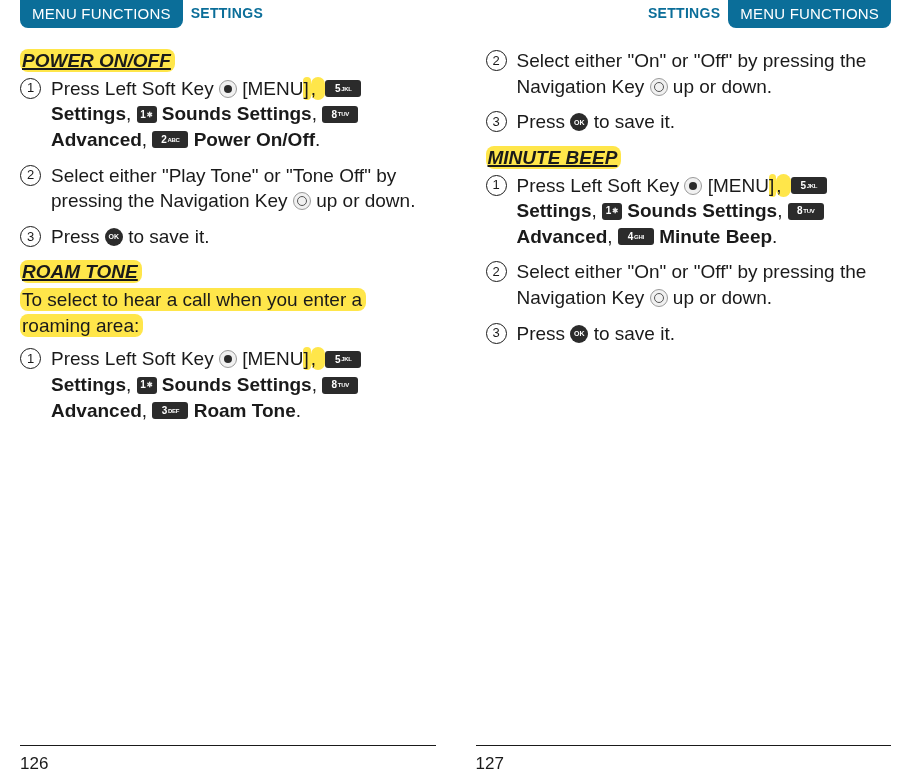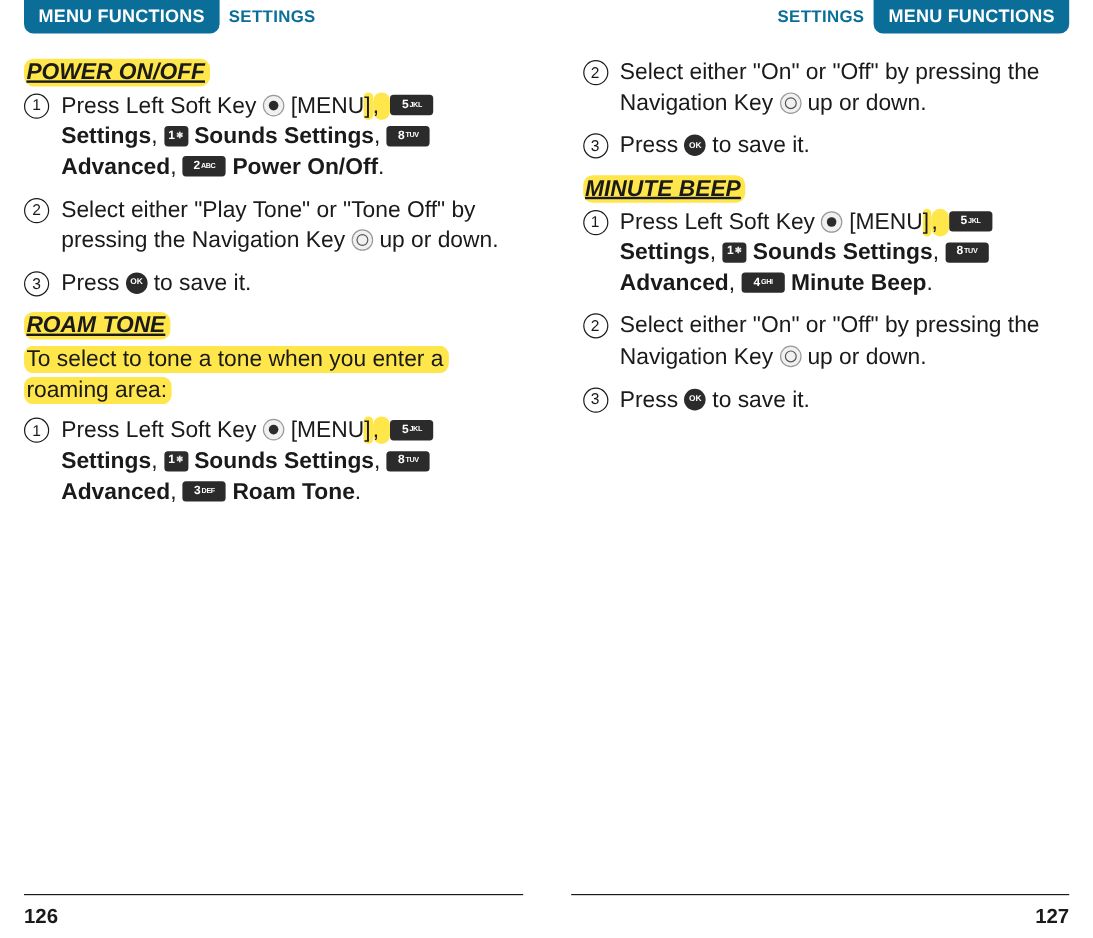--- a/index.html
+++ b/index.html
@@ -28,21 +28,21 @@
     .header-row {
       display: flex;
       align-items: flex-start;
       gap: 8px;
       margin-bottom: 18px;
       height: 30px;
     }
     .header-row.right { justify-content: flex-end; }
     .tab {
       color: #fff;
-      font-weight: 700;
+      font-weight: 400;
       font-size: 15px;
       padding: 5px 12px 6px;
       border-radius: 0 0 8px 8px;
       letter-spacing: 0.2px;
       margin-top: 0;
     }
     .tab.left-tab { background: #0b6e99; }
     .tab.right-tab { background: #0b6e99; }
     .crumb {
       color: #0b6e99;
@@ -186,24 +186,23 @@
     .section-block { margin-bottom: 10px; }
     .footer-wrap {
       position: absolute;
       bottom: 8px;
       left: 20px;
       right: 20px;
       border-top: 1.5px solid #1a1a1a;
       padding-top: 8px;
       display: flex;
       font-size: 17px;
-      font-weight: bold;
     }
     .page-left .footer-wrap { justify-content: flex-start; }
-    .page-right .footer-wrap { justify-content: flex-end; margin-top: 28px; }
+    .page-right .footer-wrap { justify-content: flex-start; margin-top: 28px; }
   </style>
 </head>
 <body>
 
 <div class="page-container">
 
   <div class="page page-left">
     <div class="header-row">
       <div class="tab left-tab">MENU FUNCTIONS</div>
       <div class="crumb">SETTINGS</div>
@@ -255,21 +254,21 @@
             <span class="circ-num">3</span>
             <span class="li-body">
               <span>Press </span><span class="key-ok">OK</span><span> to save it.</span>
             </span>
           </li>
         </ol>
       </div>
 
       <div class="section-block">
         <div class="section-title"><span class="highlight">ROAM TONE</span></div>
-        <div class="hl-wrap"><span class="highlight">To select to tone a tone when you enter a roaming area:</span></div>
+        <div class="hl-wrap"><span class="highlight">To select to hear a call when you enter a roaming area:</span></div>
         <ol class="steps">
           <li>
             <span class="circ-num">1</span>
             <span class="li-body">
               <span>Press Left Soft Key </span><span class="key-dot">
                   <span class="inner"></span>
                 </span>
               <span>[</span><span>MENU</span><span class="highlight" style="padding-left:0;padding-right:2px;">]</span><span class="highlight" style="padding-left:0;">, </span>
               <span class="key wide">
                   <span class="big">5</span>

